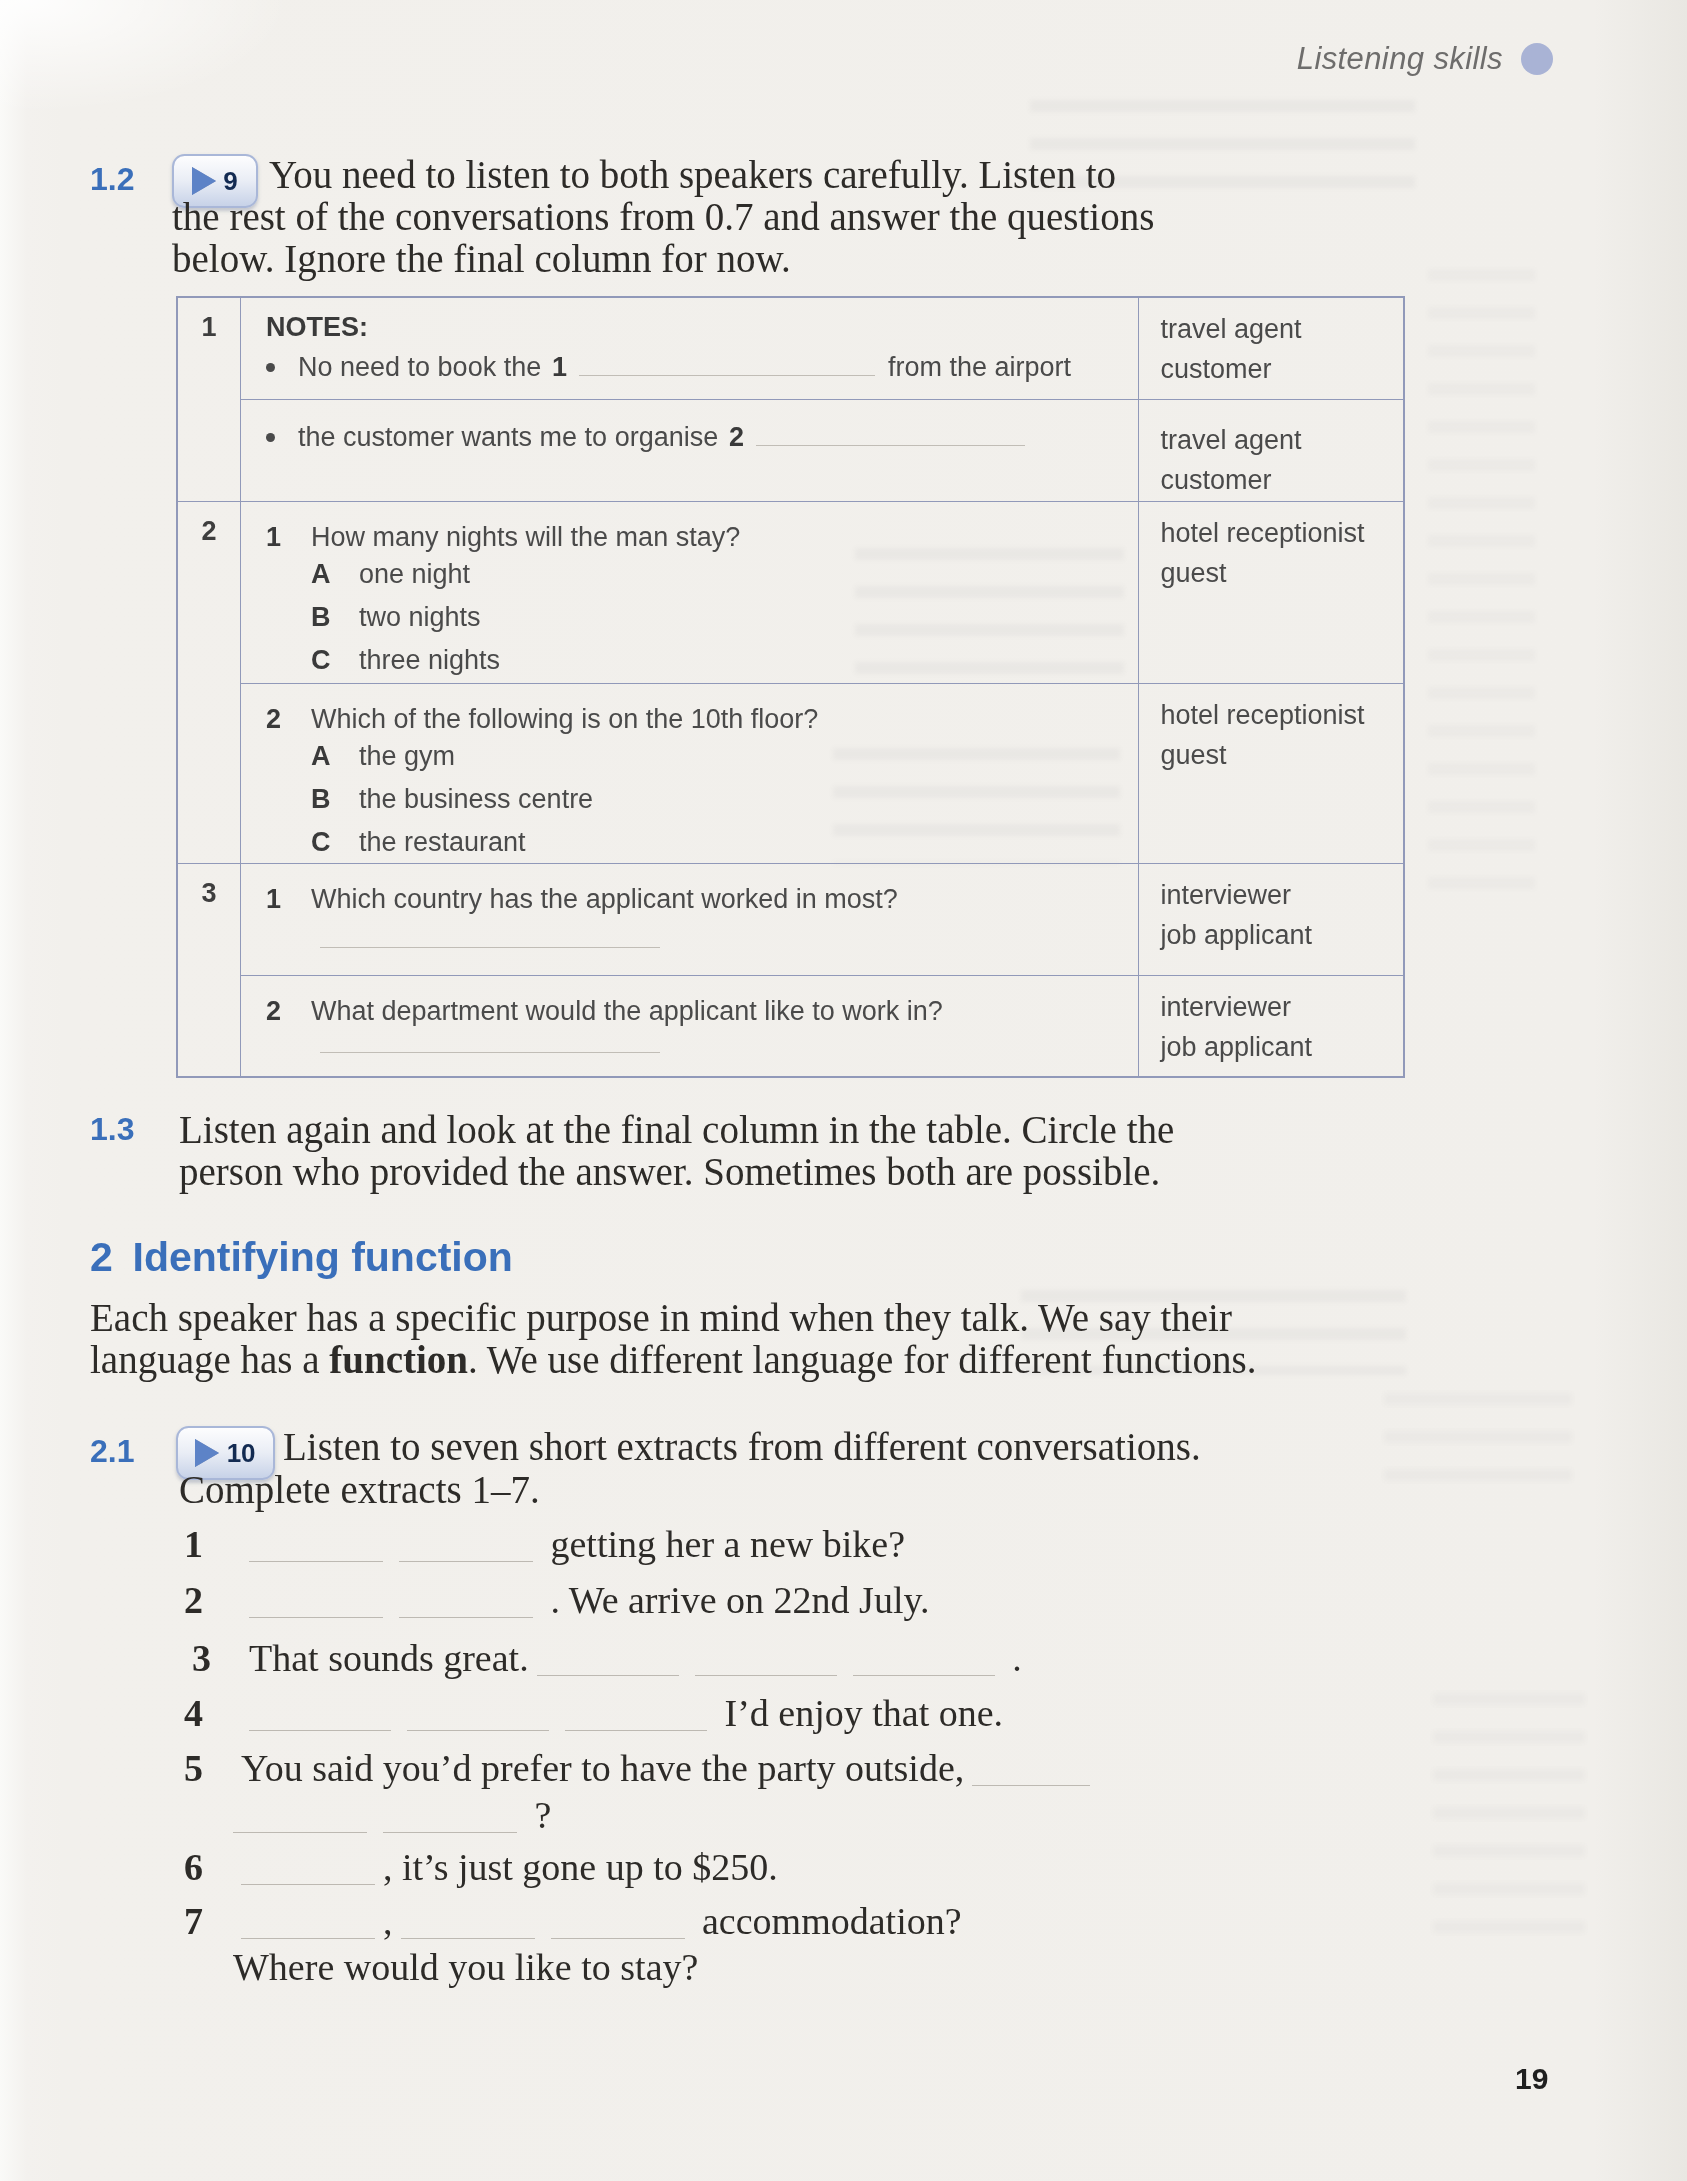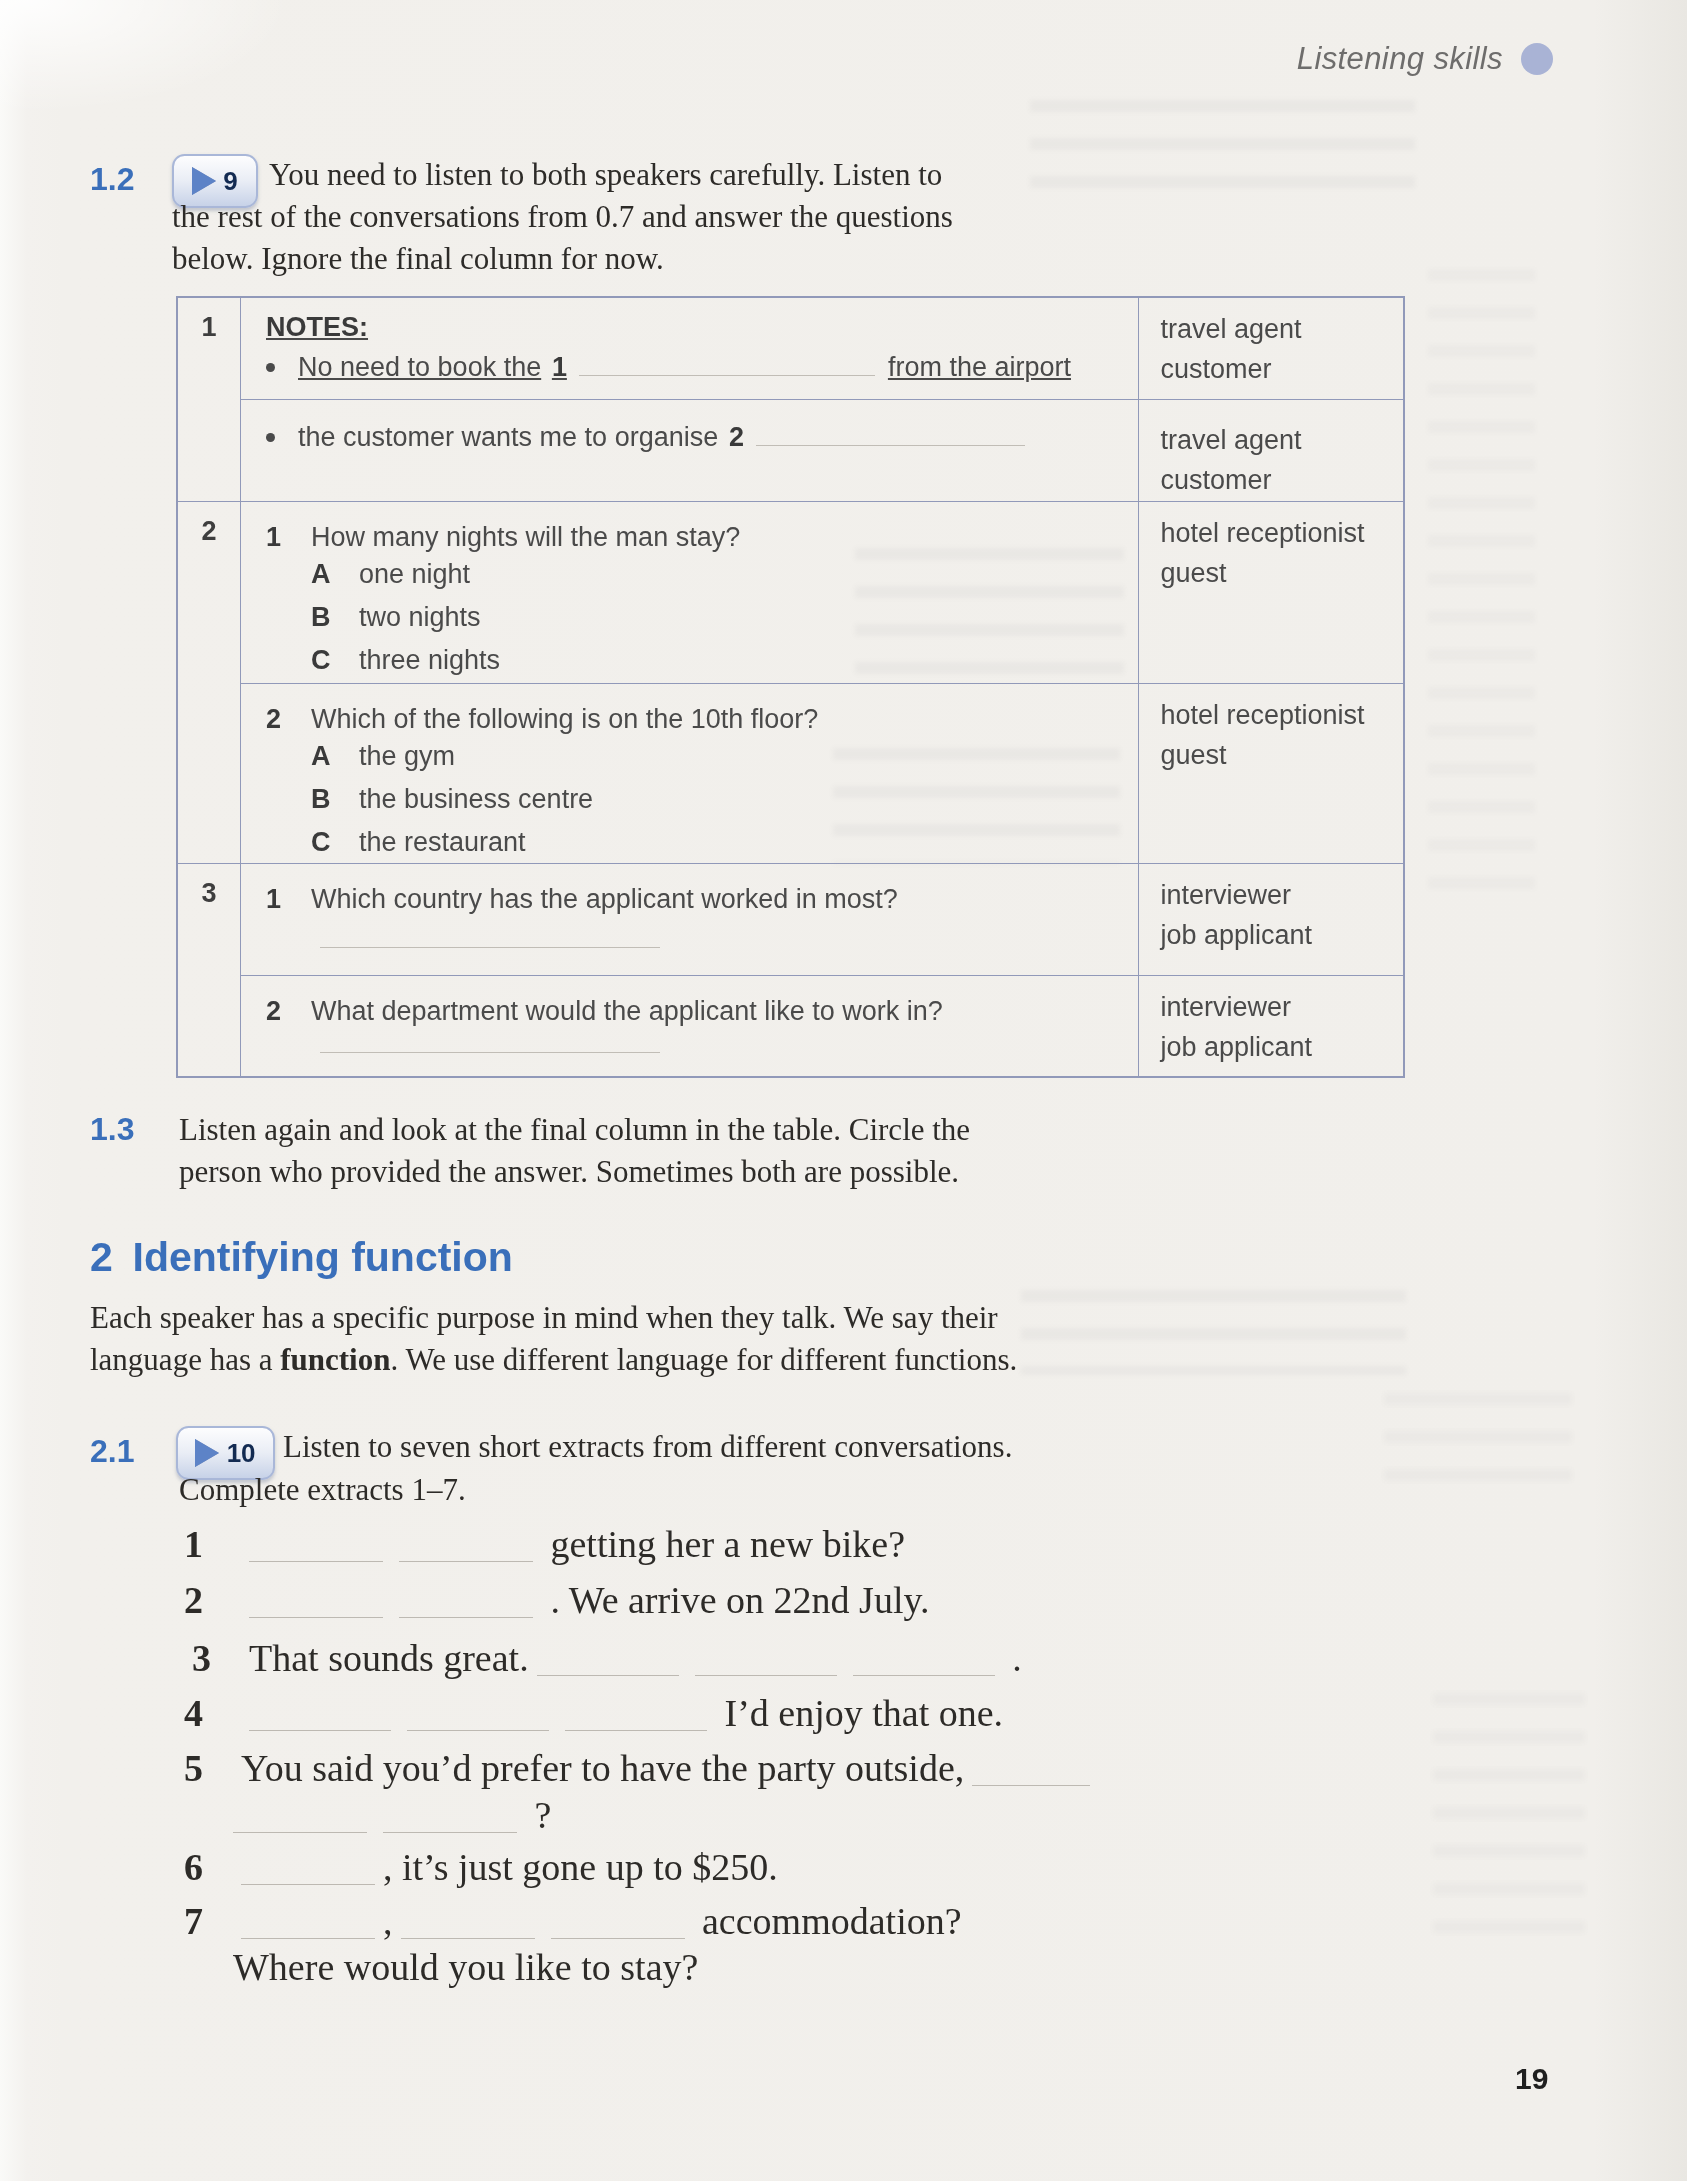--- a/index.html
+++ b/index.html
@@ -21,21 +21,21 @@
   
   .seclabel{position:absolute;font-family:"Liberation Sans",sans-serif;font-weight:bold;font-size:32px;color:#3a6fba;}
   .play{position:absolute;display:flex;align-items:center;justify-content:center;gap:7.2px;height:50px;
     border-radius:12.5px;border:2.7px solid #a9b7d8;
     background:linear-gradient(180deg,#fdfdfe 0%,#e9edf5 50%,#c7d2e8 100%);
     box-shadow:0 2.7px 3.6px rgba(110,120,150,.35);}
   .play .tri{width:0;height:0;border-left:24px solid #5d83c7;border-top:14.3px solid transparent;border-bottom:14.3px solid transparent;
     filter:drop-shadow(0 0.9px 0 rgba(40,60,110,.5));}
   .play .tracknum{font-family:"Liberation Sans",sans-serif;font-weight:bold;font-size:26px;color:#132b52;}
   
-  .bline{position:absolute;font-size:31px;line-height:41px;color:#2d2b28;white-space:nowrap;}
+  .bline{position:absolute;font-size:39px;line-height:41px;color:#2d2b28;white-space:nowrap;}
   
   .tbl{position:absolute;left:176px;top:296px;width:1229px;border:2.7px solid #9199b9;box-sizing:border-box;
     font-family:"Liberation Sans",sans-serif;color:#4a4a4a;font-size:27px;}
   .band{display:grid;grid-template-columns:63px 1fr 265px;border-top:1.8px solid #9199b9;}
   .band:first-child{border-top:none;}
   .cell-num{grid-row:1/3;border-right:1.8px solid #9199b9;text-align:center;padding-top:14.3px;font-weight:bold;color:#3e3e3e;}
   .cell-c{grid-column:2;padding:12.5px 18px 0 25px;box-sizing:border-box;}
   .cell-s{grid-column:3;border-left:1.8px solid #9199b9;padding:10.7px 9px 0 21.5px;line-height:40px;box-sizing:border-box;}
   .subdiv{border-bottom:1.8px solid #9199b9;}
   .notes-h{font-weight:bold;color:#3a3a3a;margin:1.8px 0 9px 0;}
@@ -81,21 +81,21 @@
     <span class="tracknum">9</span>
   </div>
   <div class="bline" style="left:269px;top:154px;">You need to listen to both speakers carefully. Listen to</div>
   <div class="bline" style="left:172px;top:196px;">the rest of the conversations from 0.7 and answer the questions</div>
   <div class="bline" style="left:172px;top:238px;">below. Ignore the final column for now.</div>
 
   <div class="tbl">
 
     <div class="band" style="grid-template-rows:102px 101px;">
       <div class="cell-num">1</div>
-      <div class="cell-c subdiv" style="grid-row:1;text-decoration:underline;">
+      <div class="cell-c subdiv" style="grid-row:1;">
         <div class="notes-h">NOTES:</div>
         <div class="bulletline">
           <span class="bdot"></span>
           <span>No need to book the</span>
           <span class="gapnum">1</span>
           <span class="gapline" style="width:296px;"></span>
           <span>from the airport</span>
         </div>
       </div>
       <div class="cell-s subdiv" style="grid-row:1;">

